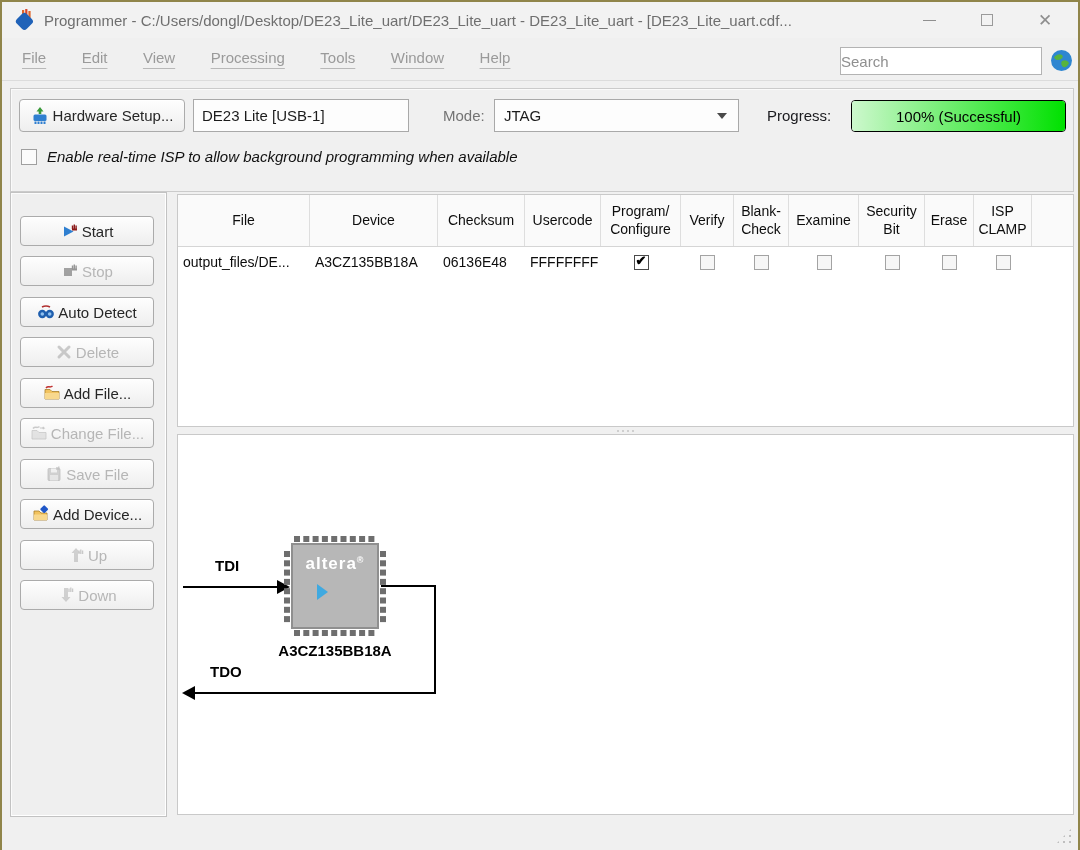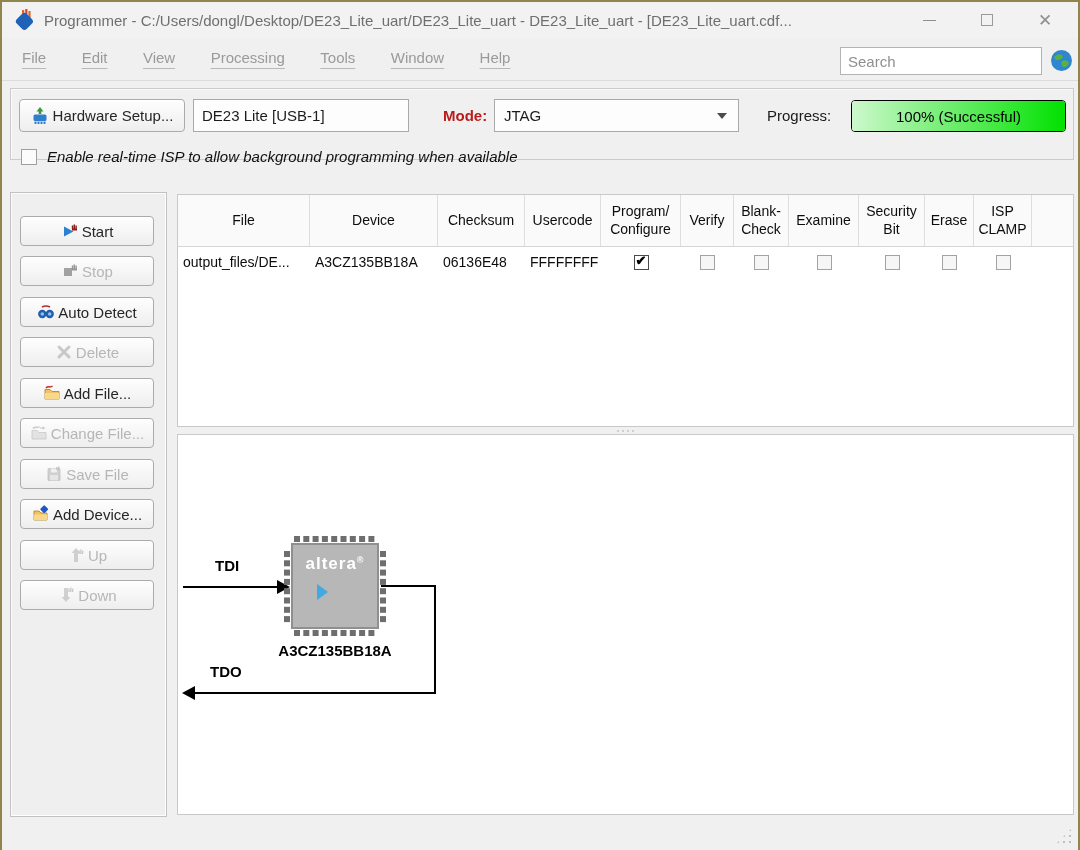--- a/index.html
+++ b/index.html
@@ -22,37 +22,37 @@
   .glyph-close { font-size:17px; color:#8f8f8f; line-height:1; }
 
   
   .menubar { position:absolute; left:0; top:36px; width:100%; height:43px;
              background:#f0f0f0; border-bottom:1px solid #dcdcdc; }
   .menu-item { display:inline-block; margin-top:9px; margin-left:9px; padding:2px 11px 3px 11px;
                font-size:15px; color:#9a9a9a; text-decoration:underline;
                text-decoration-color:#b8b8b8; text-underline-offset:5px; cursor:default; }
   .search-box { position:absolute; left:838px; top:9px; width:202px; height:28px;
                 border:1px solid #b3b3b3; background:#fff; font-size:15px; color:#555;
-                padding-left:7px; font-family:"Liberation Sans", sans-serif; }
+                font-family:"Liberation Sans", sans-serif; }
   .search-box::placeholder { color:#8f8f8f; }
   .globe { position:absolute; left:1048px; top:11px; width:23px; height:23px; }
 
   
-  .top-group { position:absolute; left:8px; top:86px; width:1064px; height:72px;
+  .top-group { position:absolute; left:8px; top:86px; width:1064px; height:104px;
                border:1px solid #cbcbcb; box-shadow:inset 1px 1px 0 #fafafa; background:#f0f0f0; }
   .btn { background:linear-gradient(#fefefe,#eeeeee); border:1px solid #ababab;
          border-radius:4px; box-shadow:inset 0 1px 0 #ffffff; font-size:15px; color:#262626;
          display:flex; align-items:center; justify-content:center; cursor:default;
          font-family:"Liberation Sans", sans-serif; }
   .hw-btn { position:absolute; left:8px; top:10px; width:166px; height:33px; gap:4px; }
   .hw-field { position:absolute; left:182px; top:10px; width:216px; height:33px;
               border:1px solid #a9a9a9; background:#fdfdfd; font-size:15px; color:#1c1c1c;
               display:flex; align-items:center; padding-left:8px; }
   .mode-label { position:absolute; left:432px; top:10px; height:33px; line-height:33px;
-                font-size:15px; color:#b91c1c;font-weight:bold; }
+                font-size:15px; color:#737373; }
   .combo { position:absolute; left:483px; top:10px; width:245px; height:33px;
            border:1px solid #a9a9a9; background:#fdfdfd; display:flex; align-items:center; }
   .combo-value { font-size:15px; color:#1c1c1c; padding-left:9px; flex:1; }
   .combo-arrow { width:0; height:0; border-left:5px solid transparent; border-right:5px solid transparent;
                  border-top:6px solid #4a4a4a; margin-right:11px; }
   .progress-label { position:absolute; left:756px; top:10px; height:33px; line-height:33px;
                     font-size:15px; color:#1a1a1e; }
   .progress { position:absolute; left:840px; top:11px; width:215px; height:32px;
               border:1px solid #000; border-radius:4px; overflow:hidden; background:#fff; }
   .progress-fill { position:absolute; left:0; top:0; height:100%;

